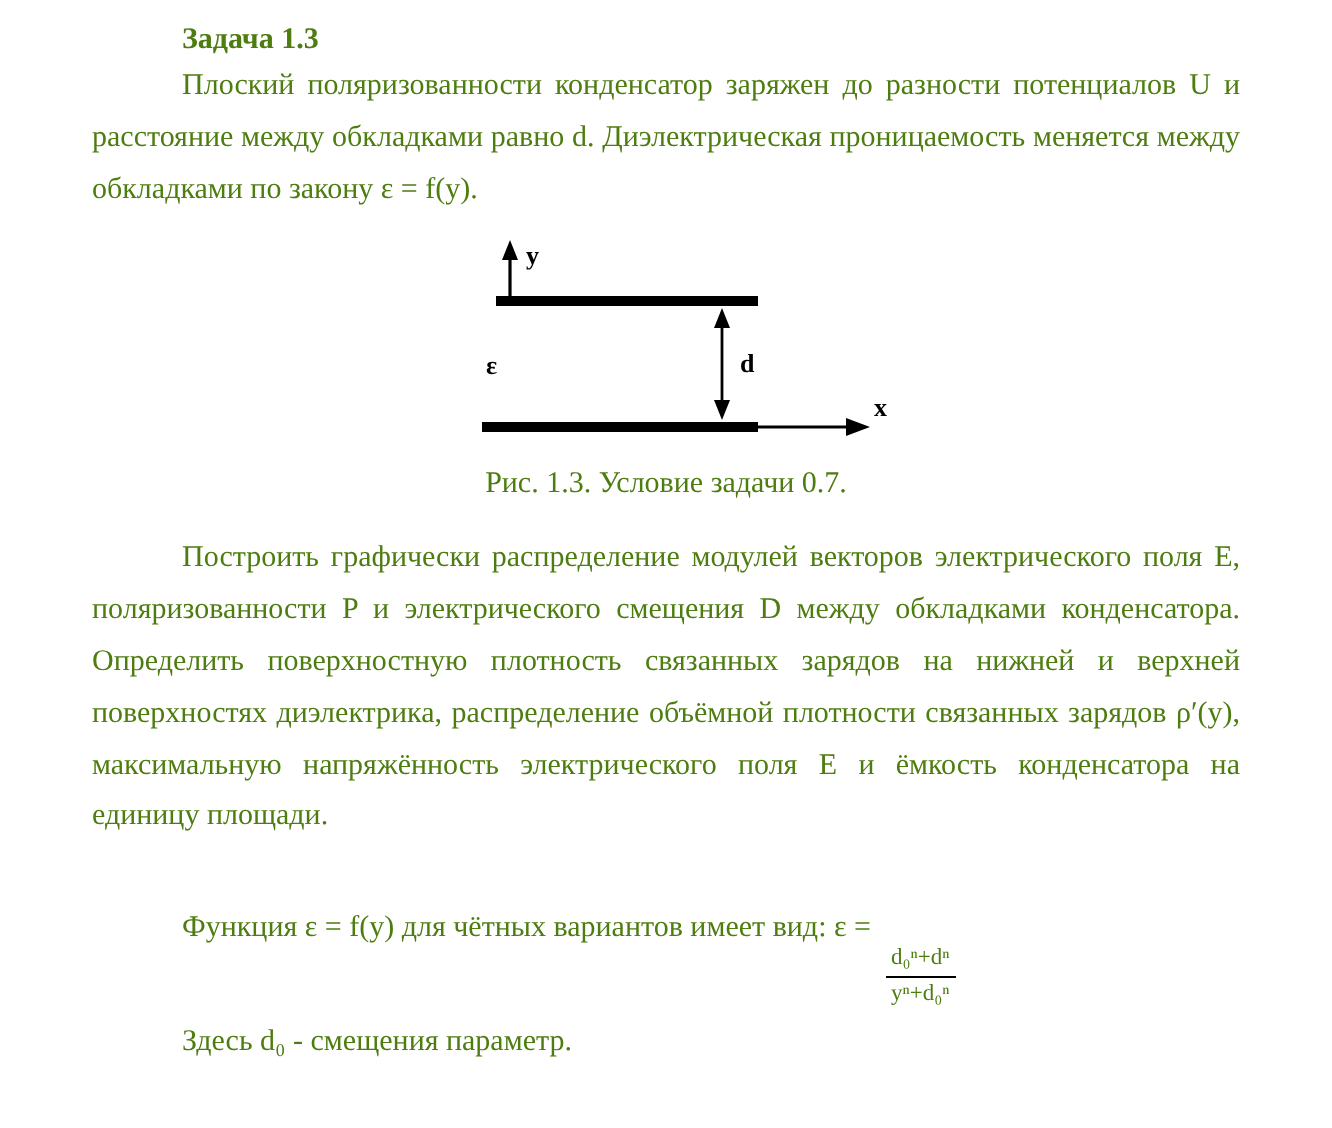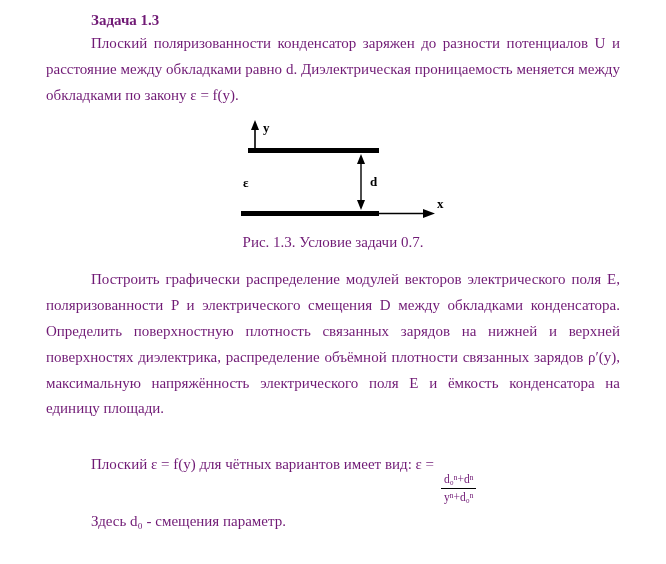--- a/index.html
+++ b/index.html
@@ -6,21 +6,21 @@
     margin: 0;
     padding: 0;
     background: #fdfdfd;
   }
   .page {
     width: 666px;
     height: 564px;
     box-sizing: border-box;
     background: #ffffff;
     font-family: "Liberation Serif", "DejaVu Serif", serif;
-    color: #701a75;
+    color: #4d7c0f;
     font-size: 15px;
     padding: 8px 46px 10px 46px;
     overflow: hidden;
   }
   .title {
     font-weight: bold;
     margin: 4px 0 2px 0;
     text-indent: 45px;
   }
   .para {
@@ -108,21 +108,21 @@
     </svg>
   </div>
 
   <div class="fig-caption">
     <span class="bold">Рис. 1.3</span><span>. Условие задачи 0.7.</span>
   </div>
 
   <p class="para">Построить графически распределение модулей векторов электрического поля E, поляризованности P и электрического смещения D между обкладками конденсатора. Определить поверхностную плотность связанных зарядов на нижней и верхней поверхностях диэлектрика, распределение объёмной плотности связанных зарядов ρ′(y), максимальную напряжённость электрического поля E и ёмкость конденсатора на единицу площади.</p>
 
   <div class="formula-line">
-    <span class="prefix">Плоский ε = f(y) для чётных вариантов имеет вид: ε =</span>
+    <span class="prefix">Функция ε = f(y) для чётных вариантов имеет вид: ε =</span>
     <span class="frac">
       <span class="num">d₀ⁿ+dⁿ</span>
       <span class="den">yⁿ+d₀ⁿ</span>
     </span>
   </div>
 
 
   <div class="footer-line">Здесь d₀ - смещения параметр.</div>
 
 </div>

